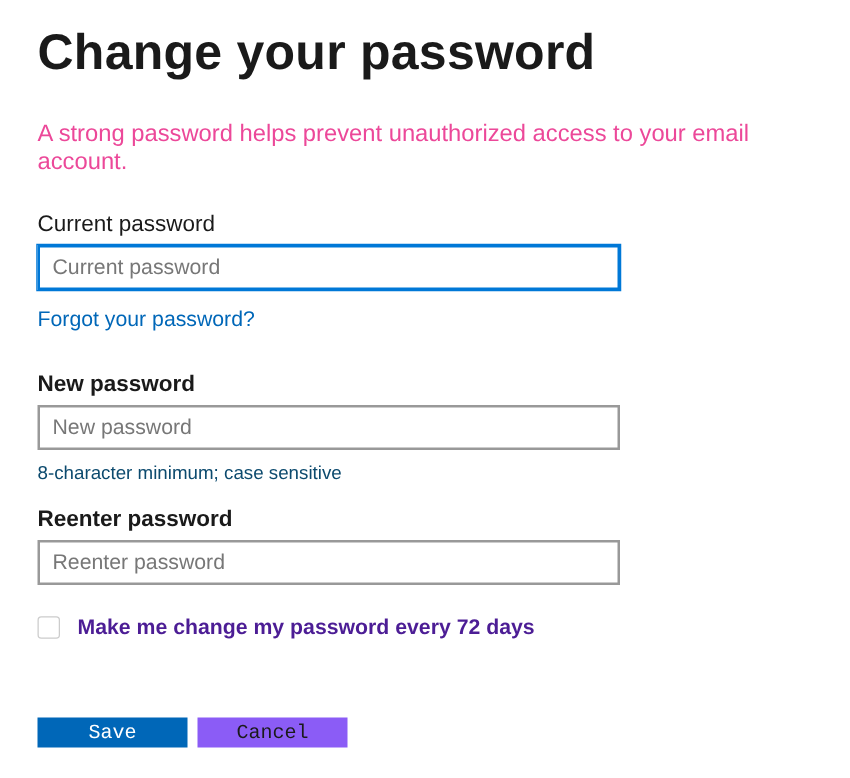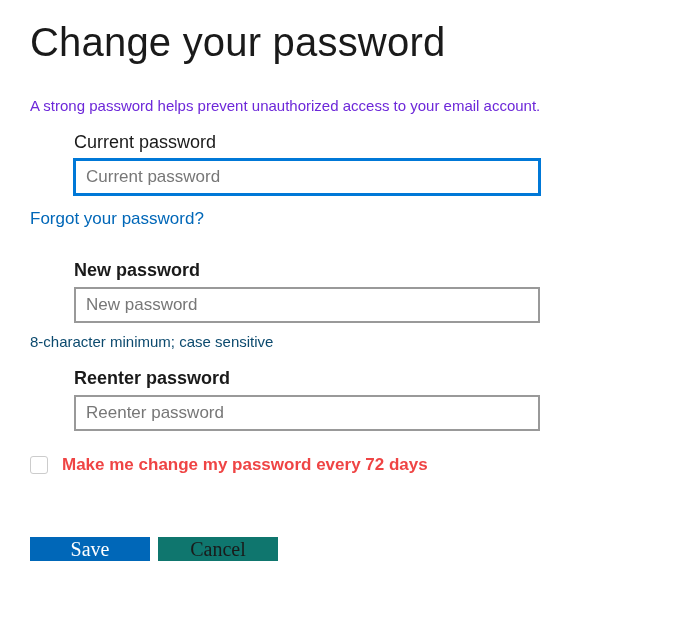--- a/index.html
+++ b/index.html
@@ -10,34 +10,33 @@
     body {
       font-family: "Segoe UI", "Helvetica Neue", Arial, sans-serif;
       background: #ffffff;
       width: 680px;
       height: 622px;
       padding: 20px 30px;
       color: #1a1a1a;
     }
     .page-title {
       font-size: 40px;
-      font-weight: 400;
+      font-weight: 700;
       color: #1a1a1a;
       margin-bottom: 32px;
       letter-spacing: 0.2px;
     }
     .description {
-      font-size: 15px;
-      color: #6d28d9;
-      margin-bottom: 18px;
+      font-size: 19px;
+      color: #ec4899;
+      margin-bottom: 28px;
       font-weight: 400;
     }
     .field-group {
       margin-bottom: 10px;
-      margin-left: 44px;
     }
     .field-label {
       font-size: 18px;
       color: #1a1a1a;
       display: block;
       margin-bottom: 6px;
       font-weight: 400;
     }
     .field-label.bold {
       font-weight: 700;
@@ -88,40 +87,40 @@
       border: 1px solid #cccccc;
       border-radius: 3px;
       background: #ffffff;
       margin-right: 14px;
       flex-shrink: 0;
       cursor: pointer;
     }
     .checkbox-label {
       font-size: 17px;
       font-weight: 700;
-      color: #ef4444;
+      color: #4c1d95;
     }
     .button-row {
       display: flex;
       gap: 8px;
     }
     .btn {
       width: 120px;
       height: 24px;
       border: none;
-      font-size: 20px;
+      font-size: 16px;
       cursor: pointer;
-      font-family: Liberation Serif, serif;
+      font-family: Liberation Mono, monospace;
     }
     .btn-primary {
       background: #0067b8;
       color: #ffffff;
     }
     .btn-secondary {
-      background: #0f766e;
+      background: #8b5cf6;
       color: #1a1a1a;
     }
   </style>
 </head>
 <body>
 
 
 
 <h1 class="page-title">Change your password</h1>
 

